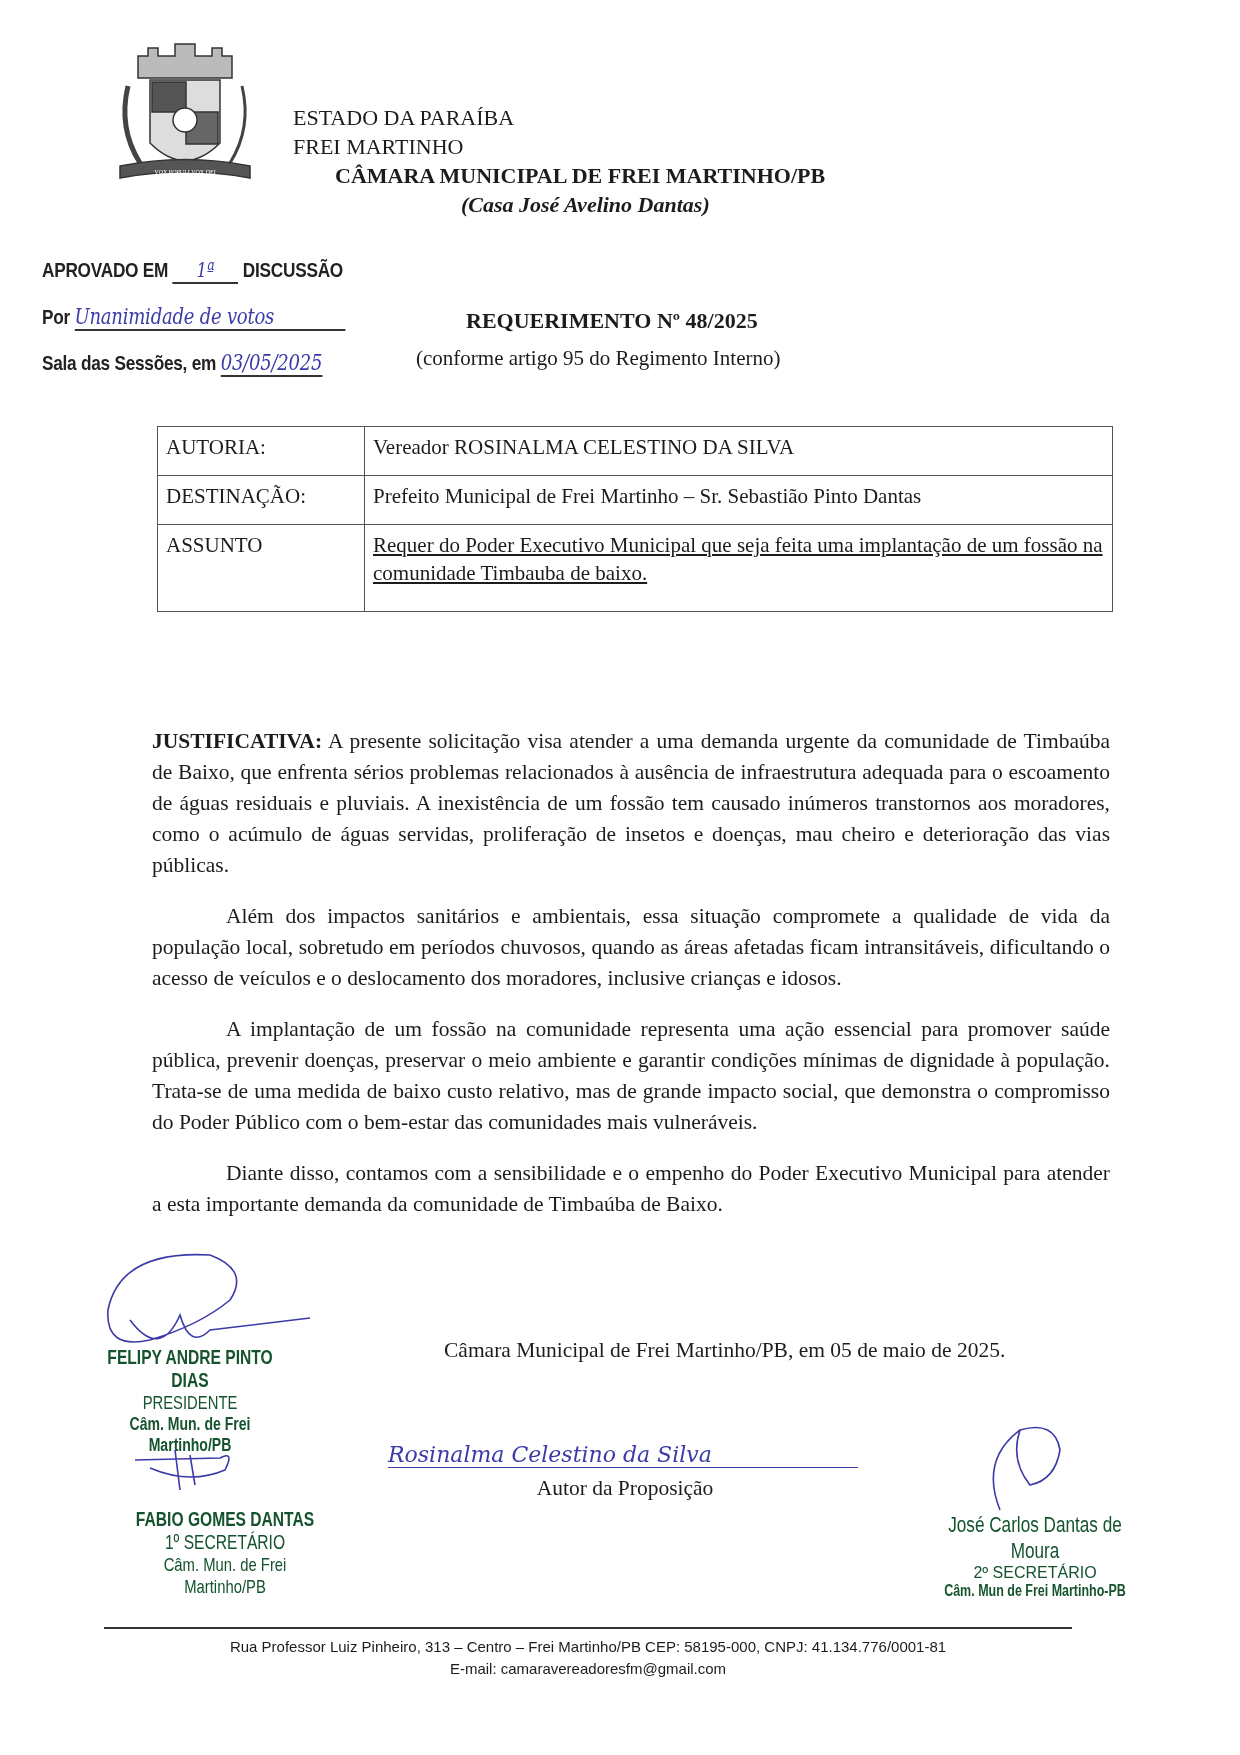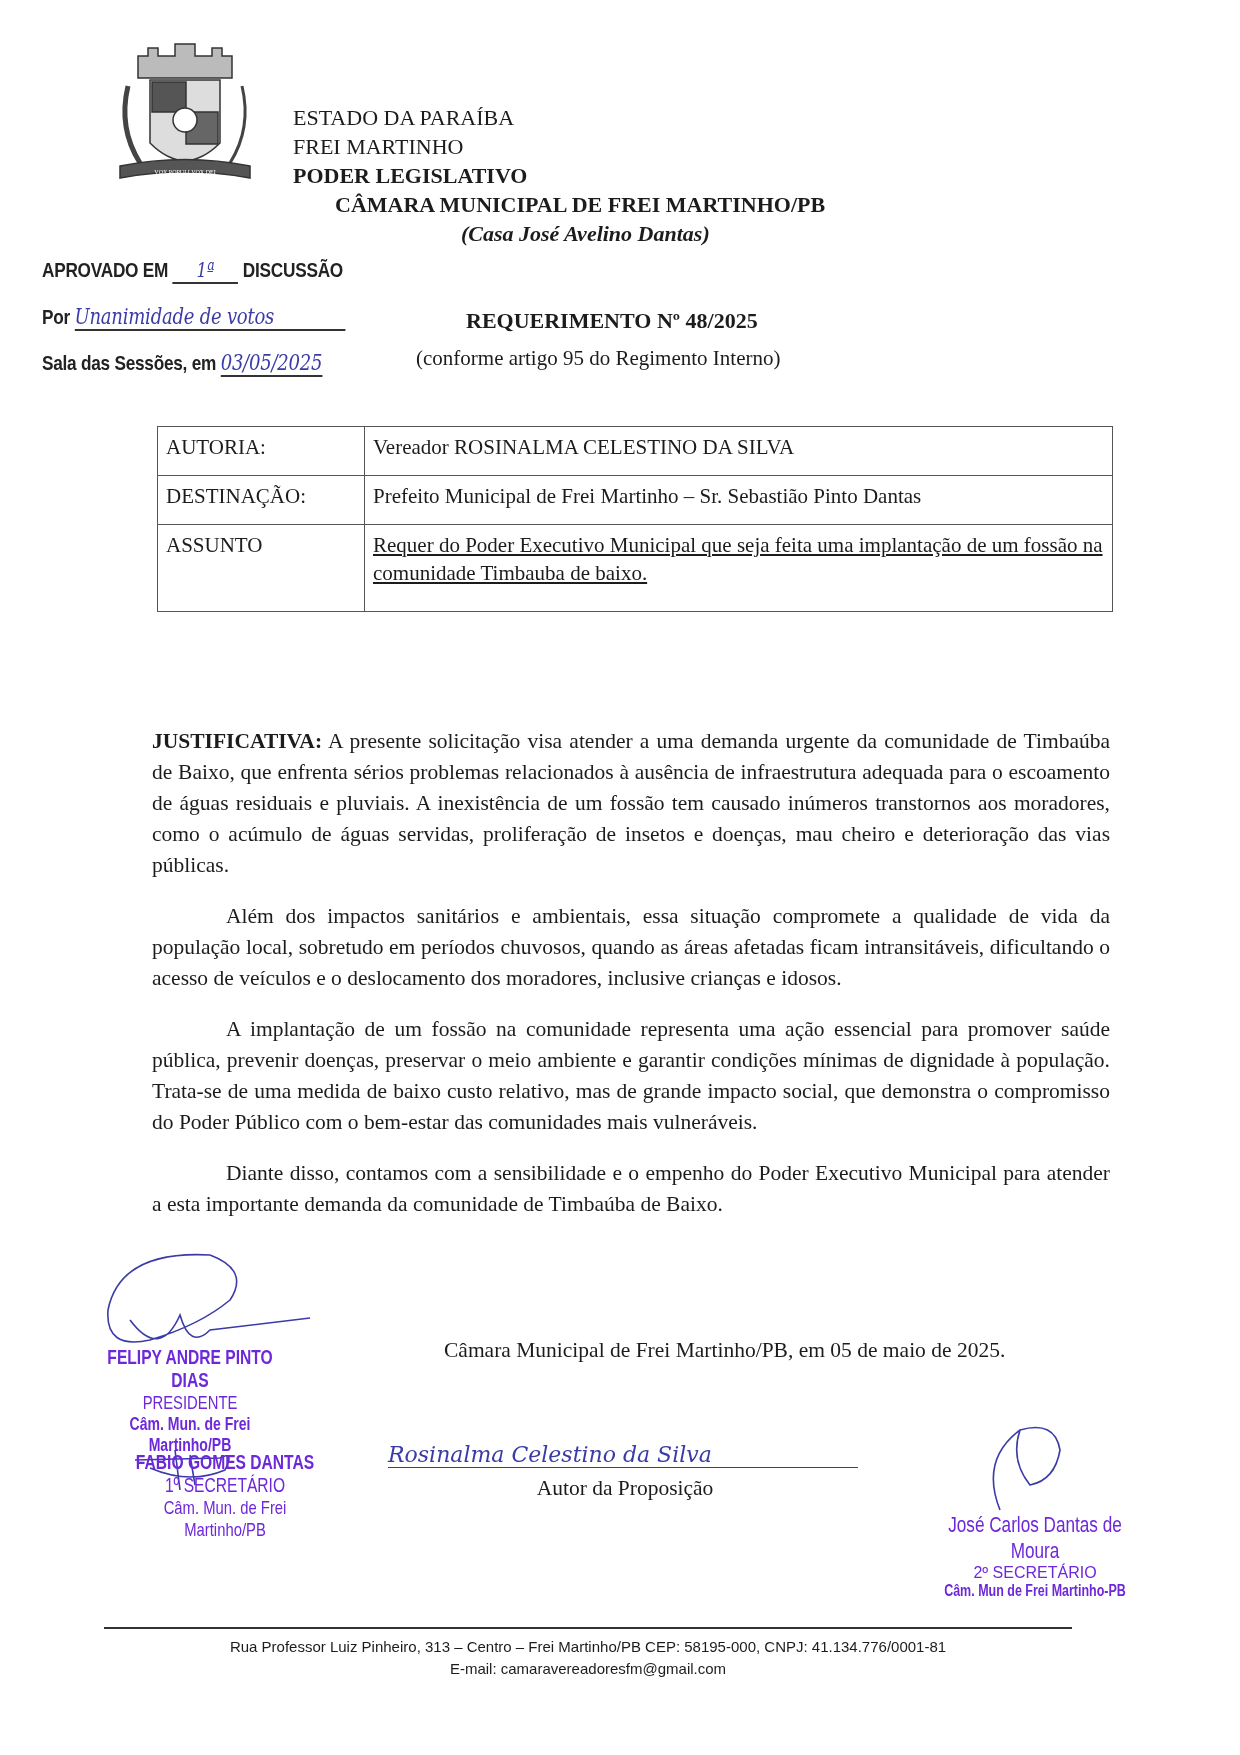--- a/index.html
+++ b/index.html
@@ -14,21 +14,21 @@
   .hand { font-family:"DejaVu Serif", serif; font-style:italic; color:#3b3ba8; }
   .uline { display:inline-block; border-bottom:2px solid #333; }
   .req-title { left:466px; top:308px; font-size:22px; font-weight:bold; }
   .req-sub { left:416px; top:346px; font-size:21px; }
   table.info { position:absolute; left:157px; top:426px; width:956px; border-collapse:collapse; font-size:21px; }
   table.info td { border:1.5px solid #555; vertical-align:top; padding:6px 8px 14px 8px; line-height:28px; }
   table.info td.lbl { width:190px; }
   .just { left:152px; top:726px; width:958px; font-size:21.5px; line-height:31px; text-align:justify; }
   .just p { margin:0 0 20px 0; }
   .just .ind { text-indent:74px; }
-  .sigblock { font-family:"Liberation Sans", sans-serif; text-align:center; color:#6d28d9; }
+  .sigblock { font-family:"Liberation Sans", sans-serif; text-align:center; color:#14532d; }
   .sig-narrow { transform:scaleX(0.78); }
   .footer-line { left:104px; top:1627px; width:968px; height:2px; background:#333; }
   .footer { left:104px; top:1636px; width:968px; text-align:center; font-family:"Liberation Sans", sans-serif; font-size:15px; line-height:22px; }
   .scribble { stroke:#3b3ba8; fill:none; stroke-width:1.6; }
 </style>
 </head>
 <body>
 
 <svg class="abs crest" viewBox="0 0 170 155">
   <g fill="none" stroke="#333" stroke-width="1.5">
@@ -40,21 +40,20 @@
     <path d="M28 48 Q18 90 40 125" stroke="#444" stroke-width="5"></path>
     <path d="M142 48 Q152 90 130 125" stroke="#444" stroke-width="3"></path>
     <path d="M20 128 Q85 115 150 128 L150 140 Q85 128 20 140 Z" fill="#555"></path>
   </g>
   <text x="85" y="136" font-size="6" text-anchor="middle" fill="#fff" font-family="Liberation Serif, serif">VOX POPULI VOX DEI</text>
 </svg>
 
 <div class="abs hdr">
   <div>ESTADO DA PARAÍBA</div>
   <div>FREI MARTINHO</div>
-  <div class="b">PODER LEGISLATIVO</div>
   <div class="camara">CÂMARA MUNICIPAL DE FREI MARTINHO/PB</div>
   <div class="casa">(Casa José Avelino Dantas)</div>
 </div>
 
 <div class="abs stamp" style="left:42px; top:258px;">
   <span>APROVADO EM</span>
   <span class="uline hand" style="width:80px; text-align:center; font-weight:normal; font-size:20px;">1ª</span>
   <span>DISCUSSÃO</span>
 </div>
 <div class="abs stamp" style="left:42px; top:304px;">
@@ -105,21 +104,21 @@
 </div>
 
 <div class="abs hand" style="left:388px; top:1442px; font-size:22px; border-bottom:1.5px solid #3b3ba8; width:470px;">Rosinalma Celestino da Silva</div>
 <div class="abs" style="left:390px; top:1474px; width:470px; text-align:center; font-size:21.5px; line-height:28px;">
   <div>Autor da Proposição</div>
 </div>
 
 <svg class="abs" style="left:130px; top:1440px;" width="110" height="60">
   <path class="scribble" d="M5 20 L90 18 Q105 10 95 30 Q60 45 20 28 M45 10 L50 50 M60 15 L65 45"></path>
 </svg>
-<div class="abs sigblock" style="left:95px; top:1451px; width:260px;">
+<div class="abs sigblock" style="left:95px; top:1508px; width:260px;">
   <div class="sig-narrow" style="font-weight:bold; font-size:20px;">FABIO GOMES DANTAS</div>
   <div class="sig-narrow" style="font-size:20px;">1º SECRETÁRIO</div>
   <div class="sig-narrow" style="font-size:19px;">Câm. Mun. de Frei Martinho/PB</div>
 </div>
 
 <svg class="abs" style="left:960px; top:1420px;" width="120" height="100">
   <path class="scribble" d="M40 90 Q20 40 60 10 Q95 0 100 30 Q95 60 70 65 Q50 40 60 10"></path>
 </svg>
 <div class="abs sigblock" style="left:910px; top:1512px; width:250px;">
   <div class="sig-narrow" style="font-size:22px;">José Carlos Dantas de Moura</div>

